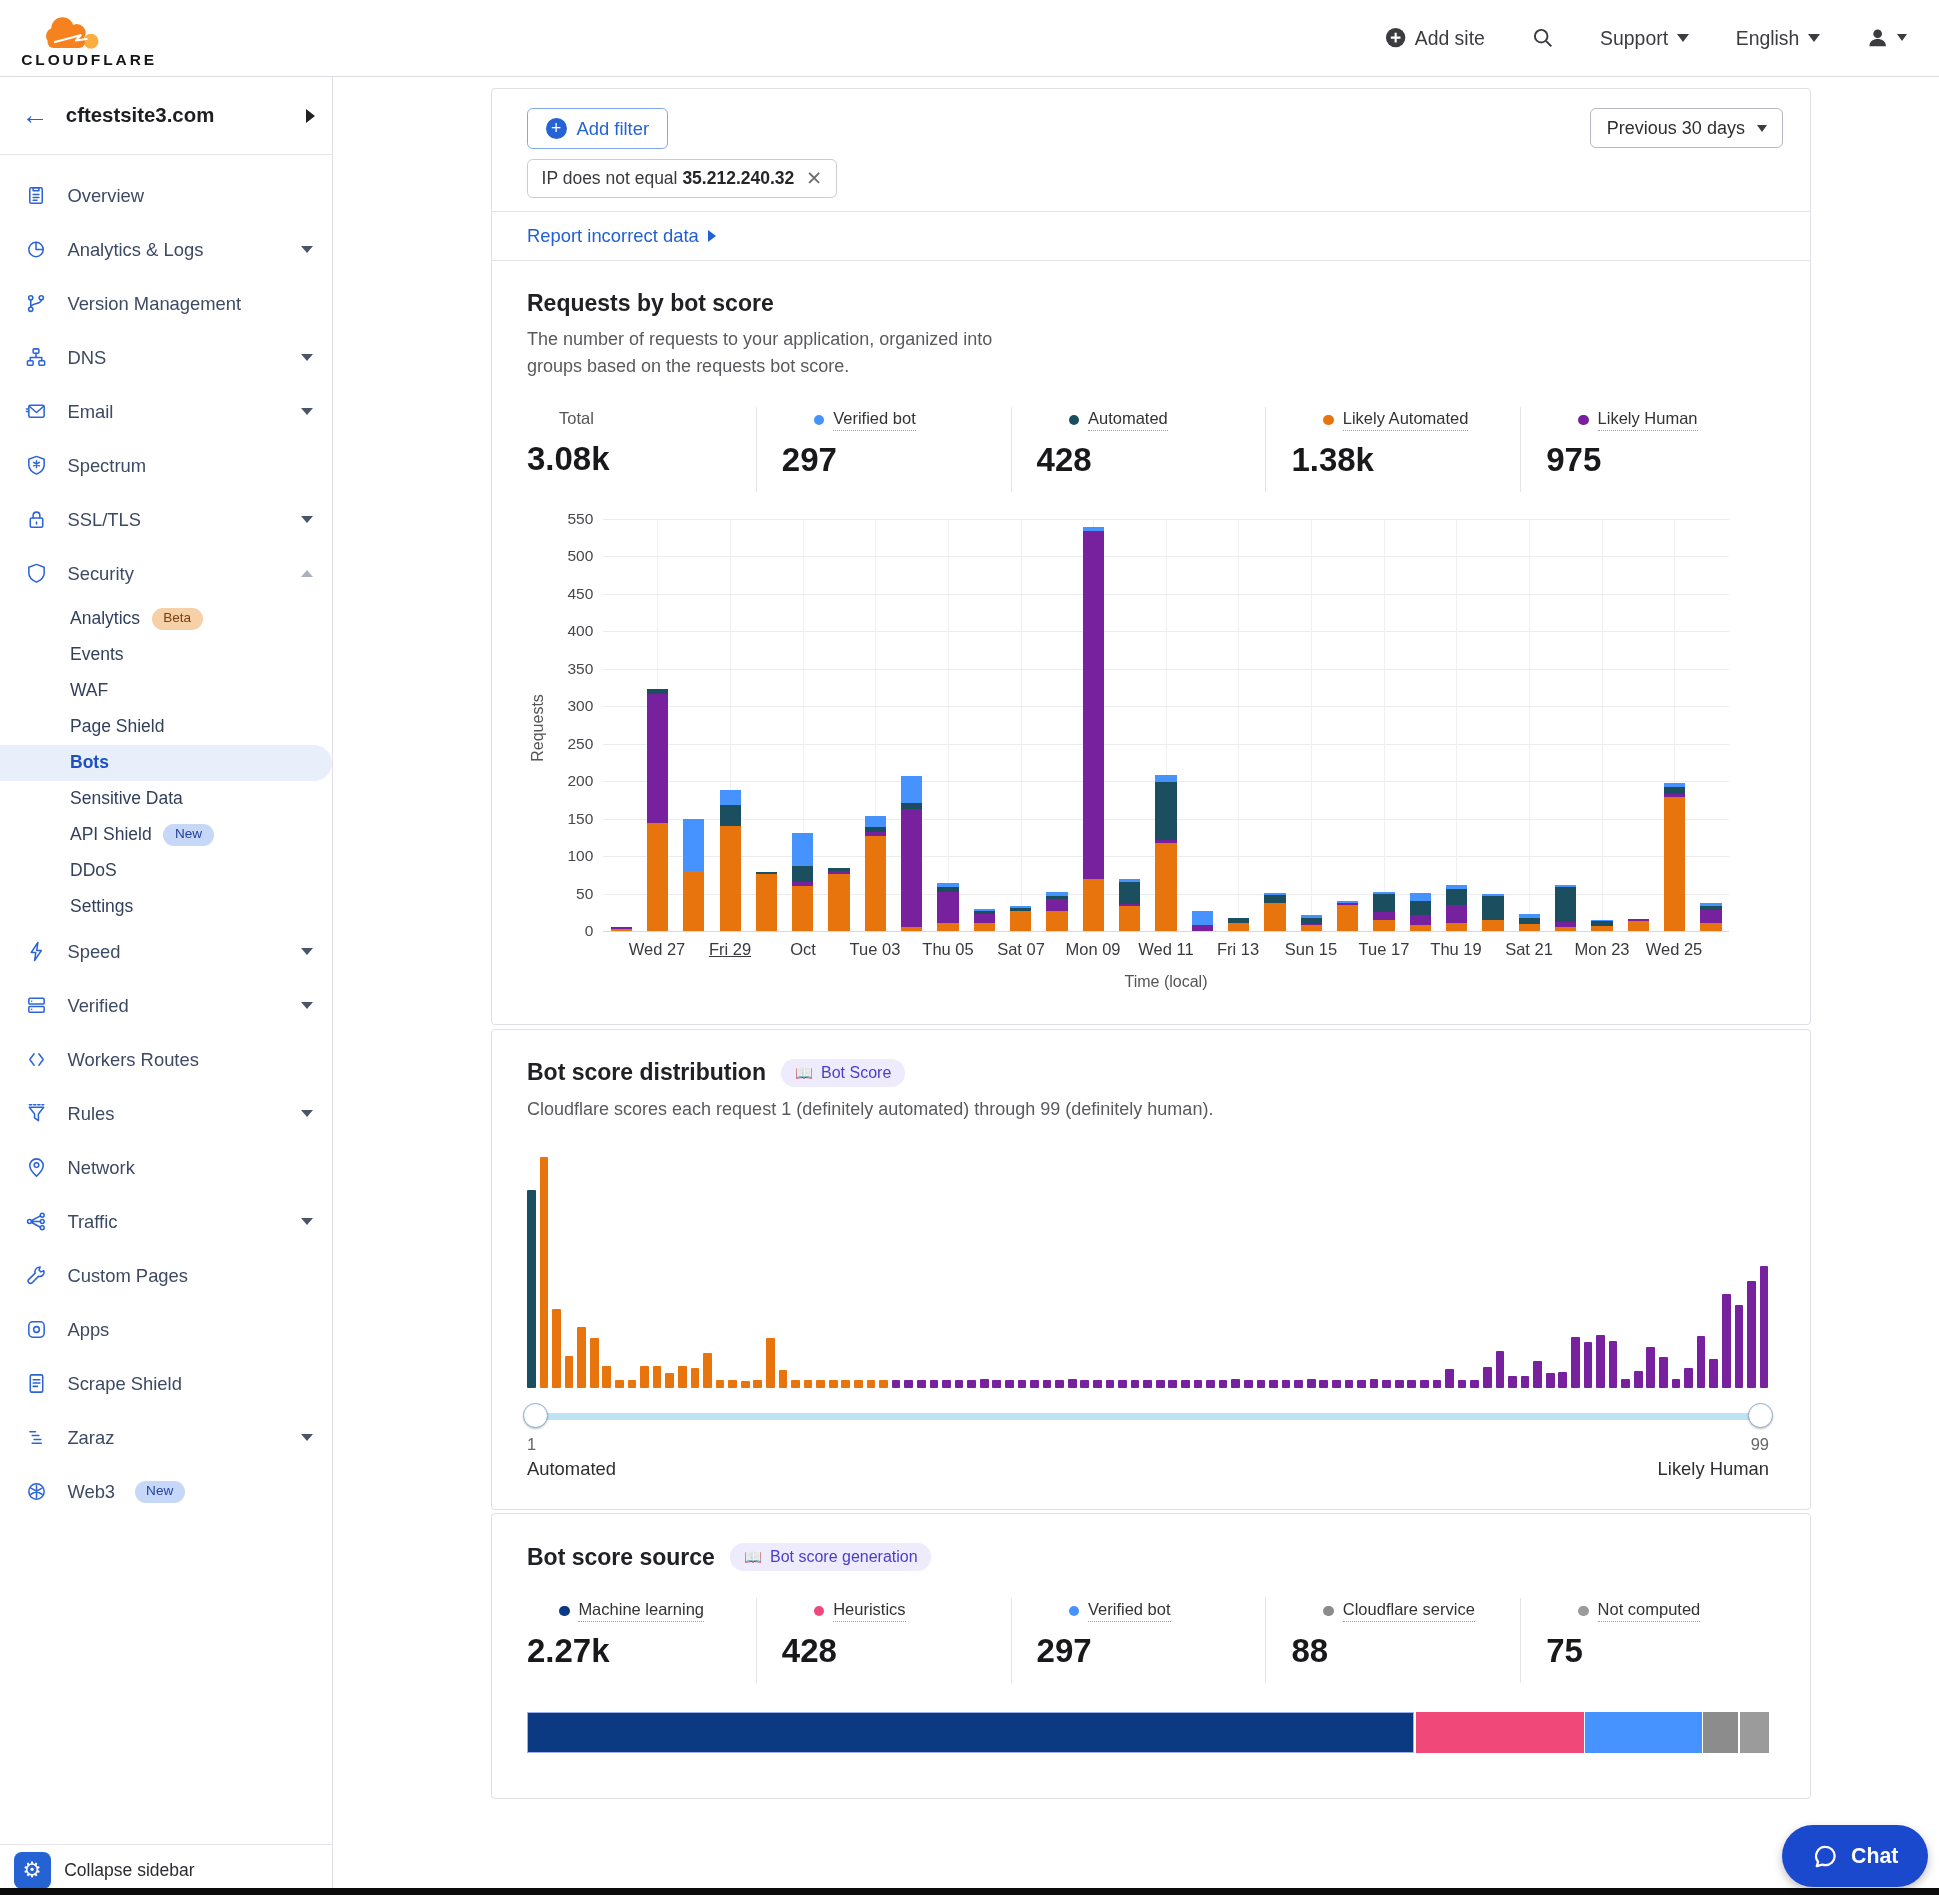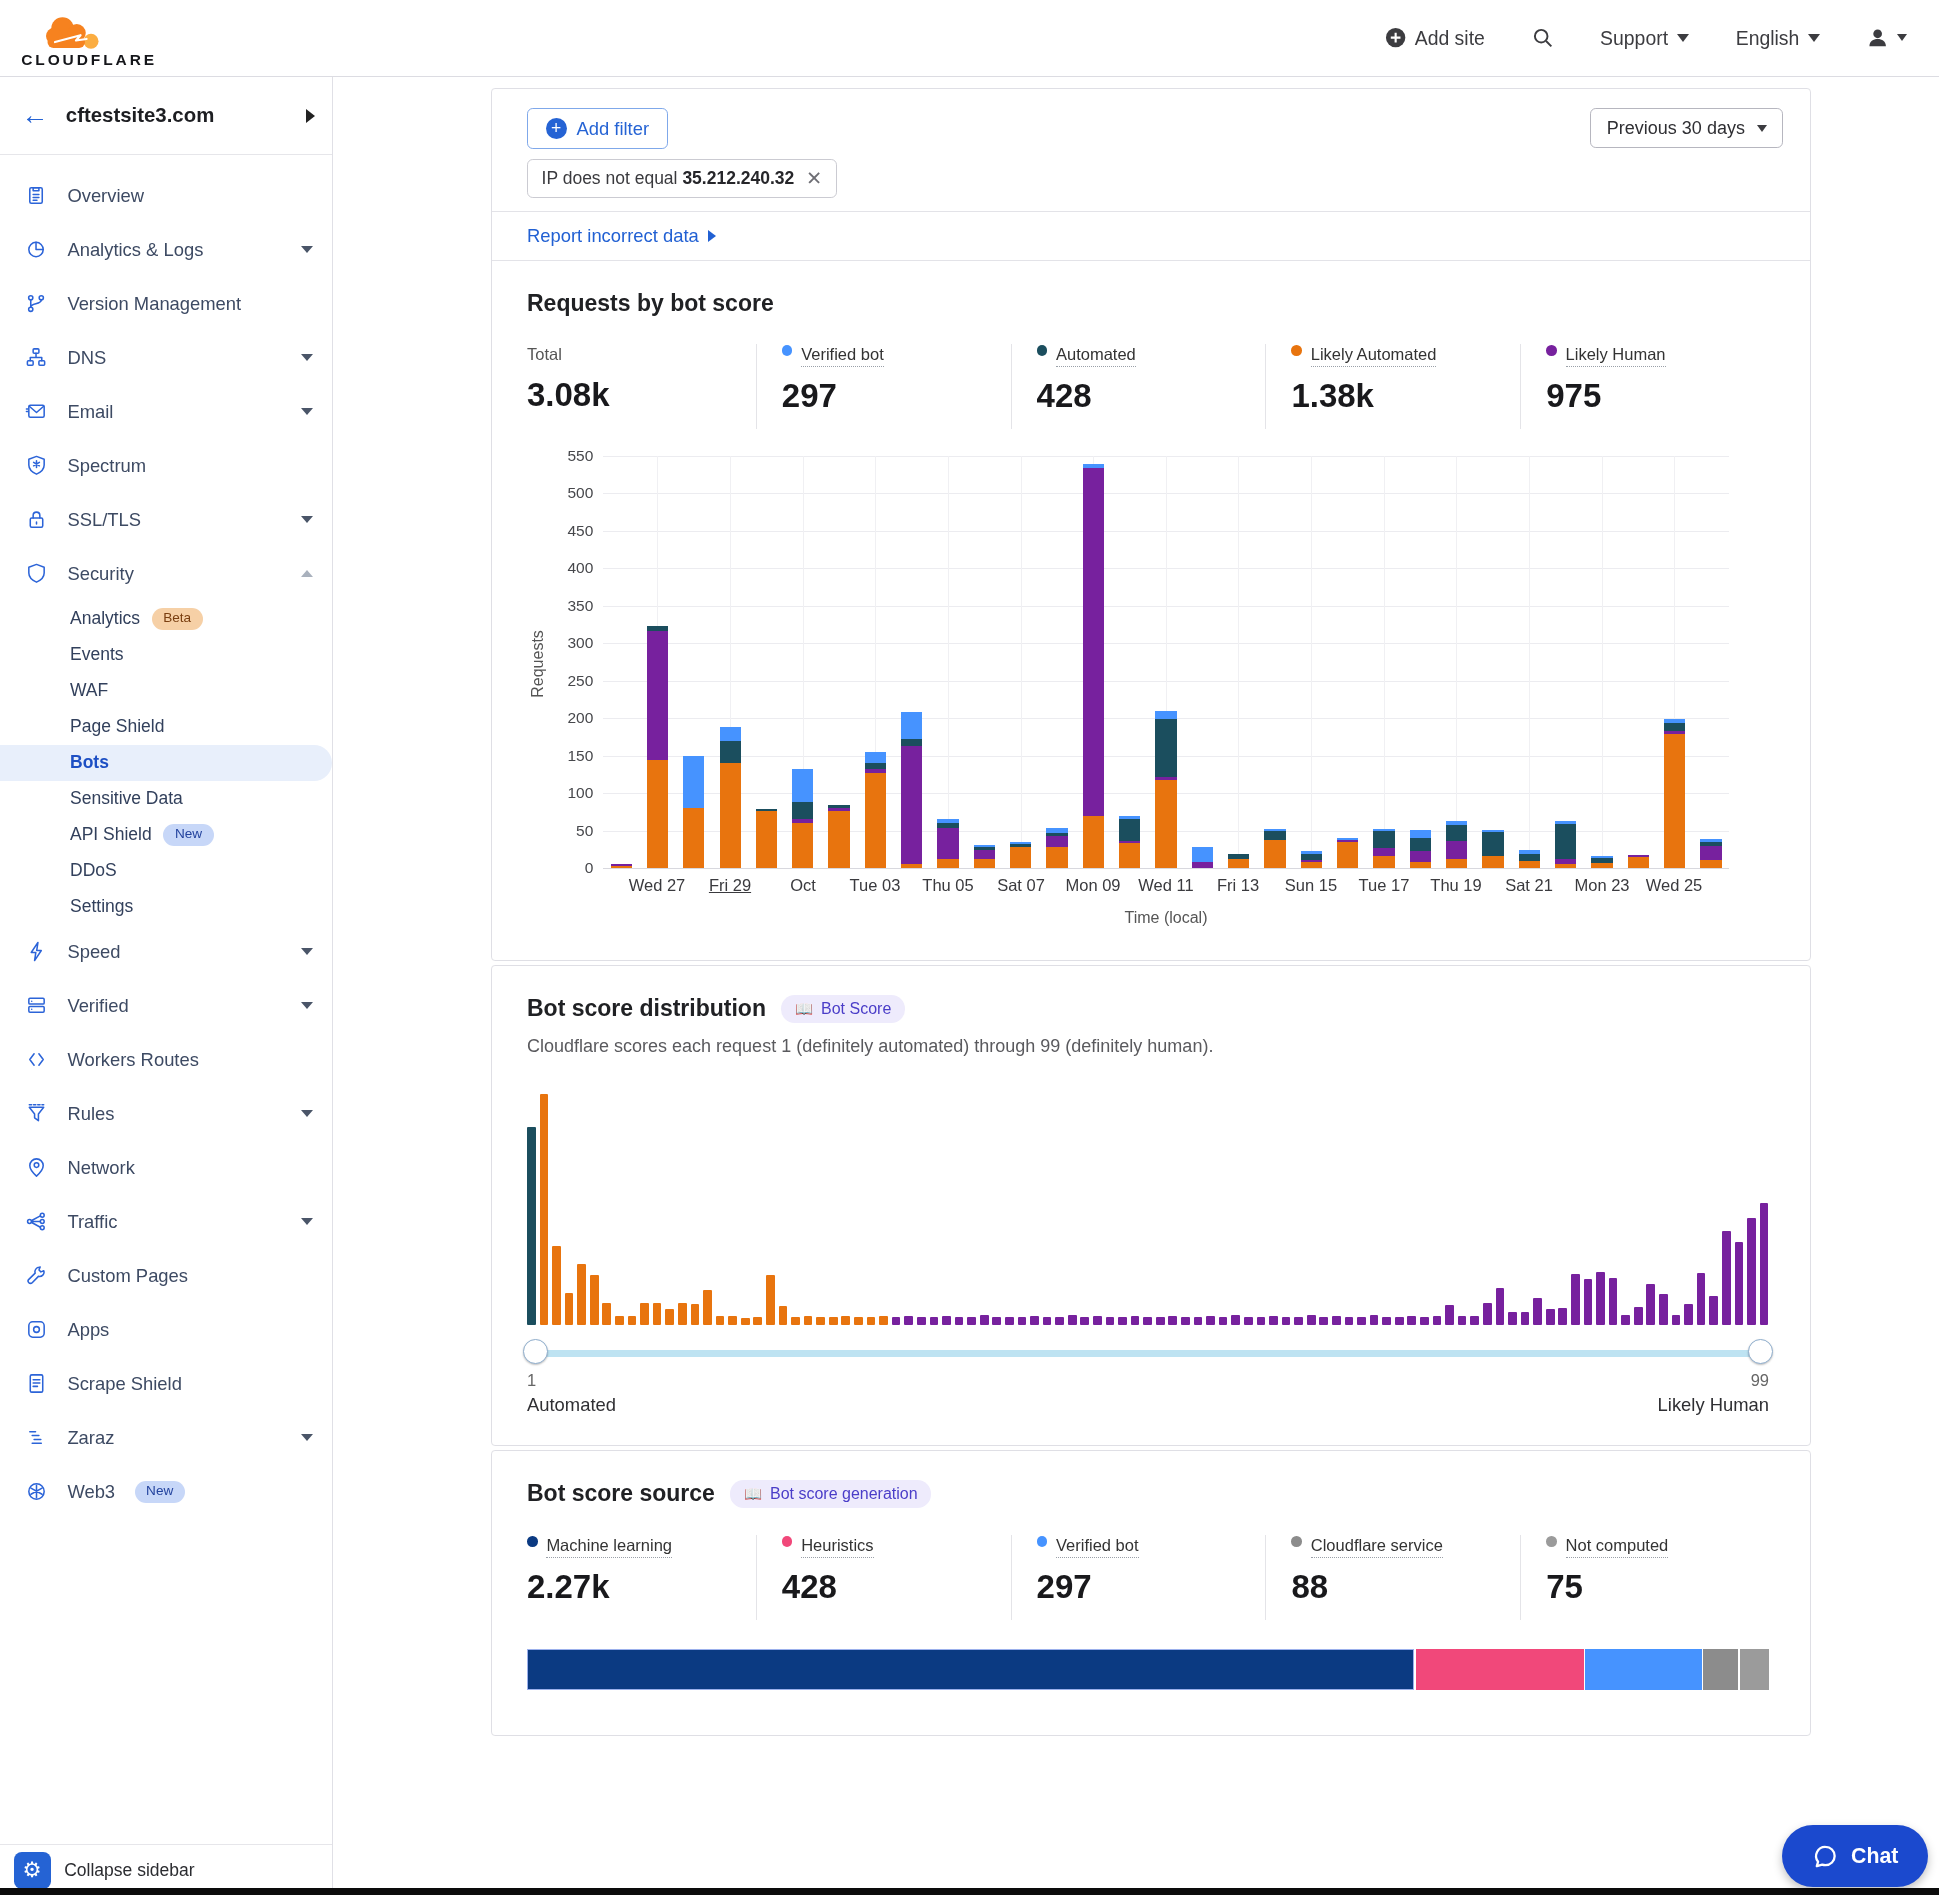--- a/index.html
+++ b/index.html
@@ -58,21 +58,21 @@
   #report-row .play{width:0;height:0;border-top:6.8px solid transparent;border-bottom:6.8px solid transparent;border-left:8.7px solid #2160d3;}
 
   
   #requests-section{padding:29px 35px 33px 35px;}
   .sec-title{font-size:23px;font-weight:700;color:#202124;}
   .sec-desc{font-size:18px;color:#5a5a5e;line-height:27px;margin-top:9.7px;}
   #requests-section .sec-desc{max-width:505px;}
   .stats-row{display:flex;margin-top:27px;}
   .stat{flex:1;padding:1.9px 9.7px 13.6px 25px;border-left:1px solid #e4e4e8;}
   .stat:first-child{border-left:none;padding-left:0;}
-  .stat-top{display:flex;gap:8.7px;}
+  .stat-top{display:flex;align-items:center;gap:8.7px;margin-left:32px;}
   .dot{width:10.7px;height:10.7px;border-radius:50%;flex:0 0 10.7px;}
   .stat-label{font-size:16.5px;color:#333;border-bottom:1.9px dotted #9aa0a8;padding-bottom:1.9px;cursor:help;}
   .stat-label.nodots{border-bottom:none;color:#555;cursor:default;}
   .stat-value{font-size:33px;font-weight:600;color:#19191c;margin-top:9.7px;}
 
   
   #chart-wrap{margin-top:27px;display:flex;}
   #yaxis-title{width:29px;position:relative;}
   #yaxis-title span{position:absolute;top:50%;left:1.9px;transform:rotate(-90deg) translateX(-10%);transform-origin:left top;font-size:16px;color:#555;white-space:nowrap;}
   #ytick-col{width:47px;position:relative;}
@@ -382,20 +382,21 @@
       </div>
       <div class="divider"></div>
       <div id="report-row">
         <span>Report incorrect data</span>
         <span class="play"></span>
       </div>
       <div class="divider"></div>
 
       <div id="requests-section">
         <div class="sec-title">Requests by bot score</div>
+        <div class="sec-desc">The number of requests to your application, organized into groups based on the requests bot score.</div>
         <div class="stats-row" id="req-stats">
             <div class="stat">
               <div class="stat-top">
                 <span class="stat-label nodots">Total</span>
               </div>
               <div class="stat-value">3.08k</div>
             </div>
             <div class="stat">
               <div class="stat-top">
                 <span class="dot" style="background: rgb(70, 147, 255);"></span>

